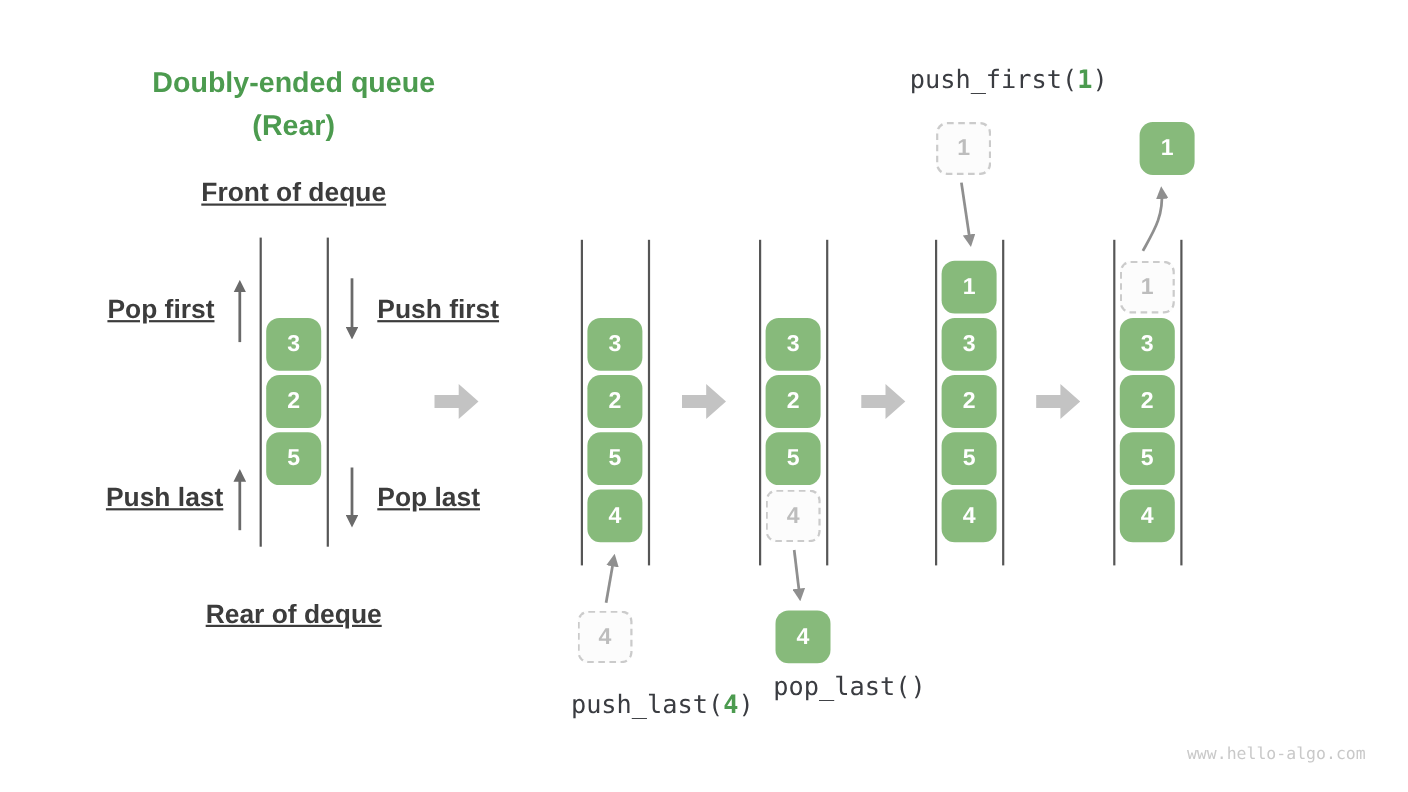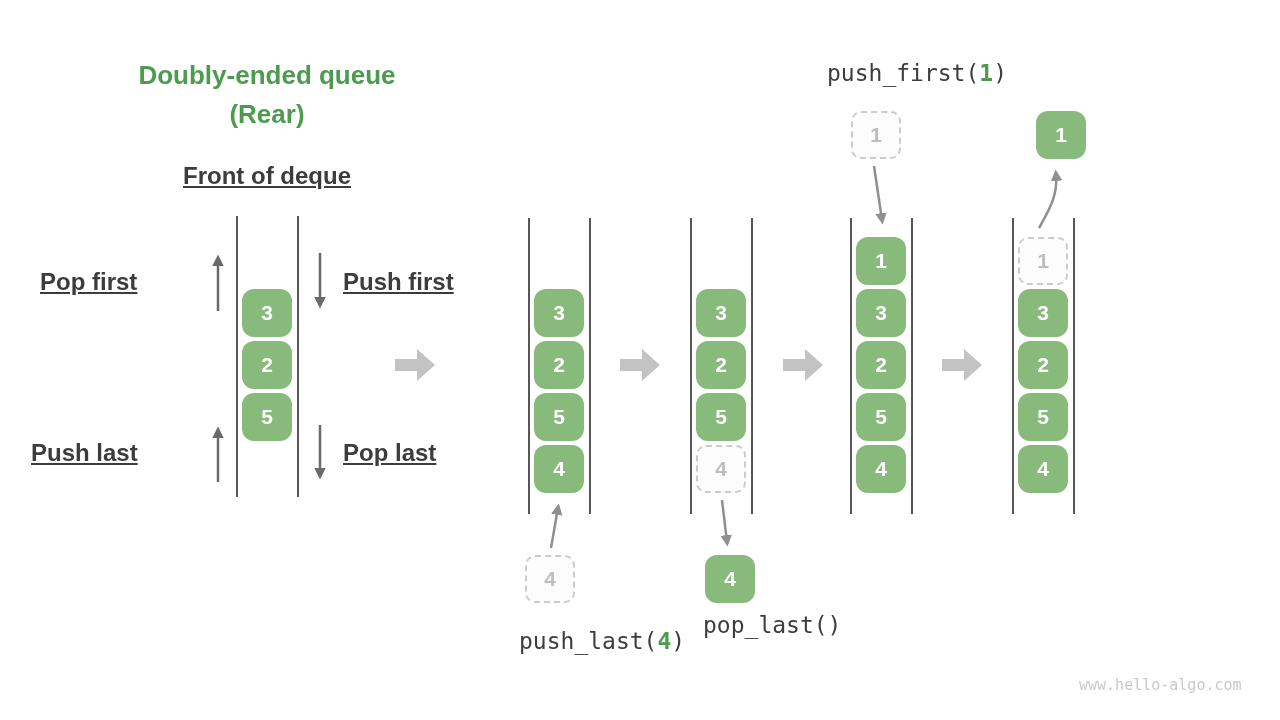--- a/index.html
+++ b/index.html
@@ -23,21 +23,21 @@
   .overlay{position:absolute;left:0;top:0;pointer-events:none;}
   .title{
     position:absolute;left:117px;top:56px;width:300px;text-align:center;
     font-weight:bold;font-size:26px;line-height:39px;color:var(--accent-green);
   }
   .lbl{
     position:absolute;font-weight:bold;font-size:24px;line-height:24px;
     color:var(--text-dark);white-space:nowrap;text-decoration:underline;
   }
   .lbl.center{width:300px;text-align:center;}
-  .lbl.right{width:155px;}
+  .lbl.right{width:155px;text-align:right;}
   .code{
     position:absolute;font-family:"DejaVu Sans Mono",monospace;font-size:23px;
     line-height:28px;color:var(--code-text);white-space:nowrap;
   }
   .code .arg{color:var(--accent-green);font-weight:bold;}
   .qline{position:absolute;width:1.5px;background:var(--wall);}
   .cell{
     position:absolute;width:50px;height:48px;border-radius:12px;
     display:flex;align-items:center;justify-content:center;
     font-weight:bold;font-size:21px;box-sizing:border-box;
@@ -90,24 +90,25 @@
       <polygon points="-20,-6 2,-6 2,-16 20,0 2,16 2,6 -20,6"></polygon>
     </g>
   </svg>
 
   <div class="title">
     <div>Doubly-ended queue</div>
     <div>(Rear)</div>
   </div>
 
   <div class="lbl center" style="left:117px;top:164px;">Front of deque</div>
+  <div class="lbl center" style="left:117px;top:547px;">Rear of deque</div>
 
   <div class="lbl right" style="left:40px;top:270px;">Pop first</div>
   <div class="lbl" style="left:343px;top:270px;">Push first</div>
-  <div class="lbl right" style="left:31px;top:441px;">Push last</div>
+  <div class="lbl right" style="left:48px;top:441px;">Push last</div>
   <div class="lbl" style="left:343px;top:441px;text-align:right;">Pop last</div>
 
   <div class="code" style="left:827px;top:59px;"><span>push_first(</span><span class="arg">1</span><span>)</span></div>
   <div class="code" style="left:519px;top:627px;"><span>push_last(</span><span class="arg">4</span><span>)</span></div>
   <div class="code" style="left:703px;top:611px;">pop_last()</div>
 
   <div id="queues">
       <div>
         <div class="qline" style="left: 236px; top: 216px; height: 281px;"></div>
         <div class="qline" style="left: 297px; top: 216px; height: 281px;"></div>

